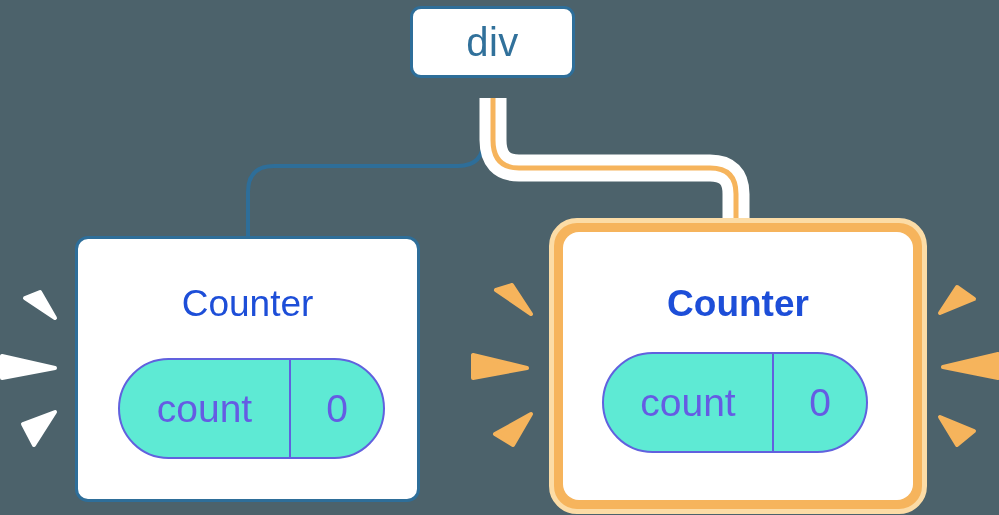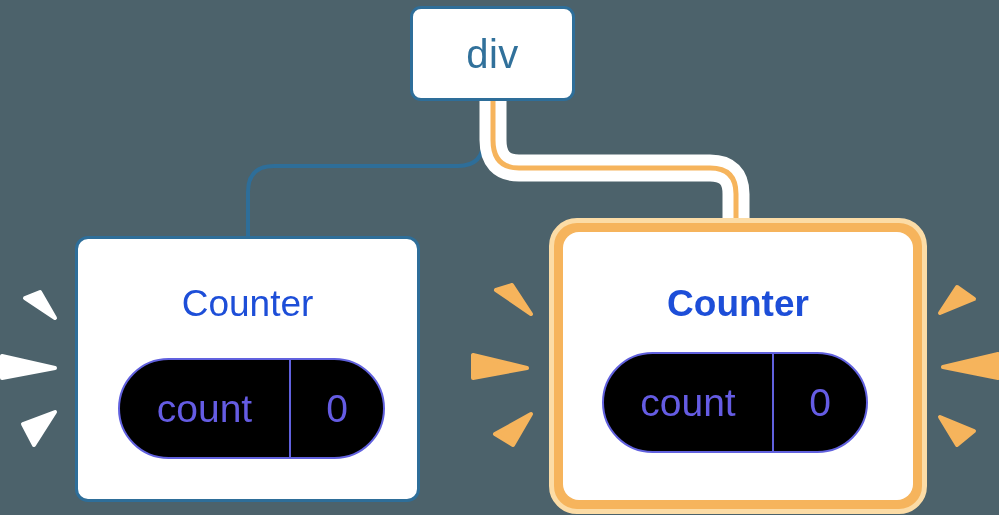--- a/index.html
+++ b/index.html
@@ -9,21 +9,21 @@
     overflow:hidden;
   }
   .canvas{
     position:relative;width:999px;height:515px;
     background:#4C626B;
   }
   .canvas svg.layer{position:absolute;left:0;top:0;z-index:1;}
 
   
   .div-node{
-    position:absolute;left:410px;top:6px;width:165px;height:95px;
+    position:absolute;left:410px;top:6px;width:165px;height:72px;
     box-sizing:border-box;background:#ffffff;
     border:3px solid #2E6E99;border-radius:11px;
     display:flex;align-items:center;justify-content:center;
     z-index:2;
   }
   .div-node .lbl{
     color:#31719B;font-size:40px;font-weight:500;line-height:1;
     letter-spacing:0.5px;
   }
 
@@ -57,21 +57,21 @@
     color:#1d4ed8;font-size:37px;font-weight:500;line-height:1;
   }
   .card-hl .card-title{top:53px;font-weight:700;}
 
   
   .pill{
     position:absolute;
     box-sizing:border-box;
     border:2px solid #6161DE;border-radius:52px;
     display:flex;align-items:stretch;
-    background:#000000;
+    background:#5eead4;
   }
   .card .pill{left:40px;top:119px;width:267px;height:101px;}
   .card-hl .pill{left:39px;top:120px;width:266px;height:101px;}
   .pill .cell{
     display:flex;align-items:center;justify-content:center;
     color:#655CE3;font-size:39px;line-height:1;
   }
   .pill .cell.key{flex:1 1 auto;}
   .pill .cell.val{width:92px;flex:0 0 auto;}
   .pill .divider{width:2px;background:#6161DE;flex:0 0 auto;}

